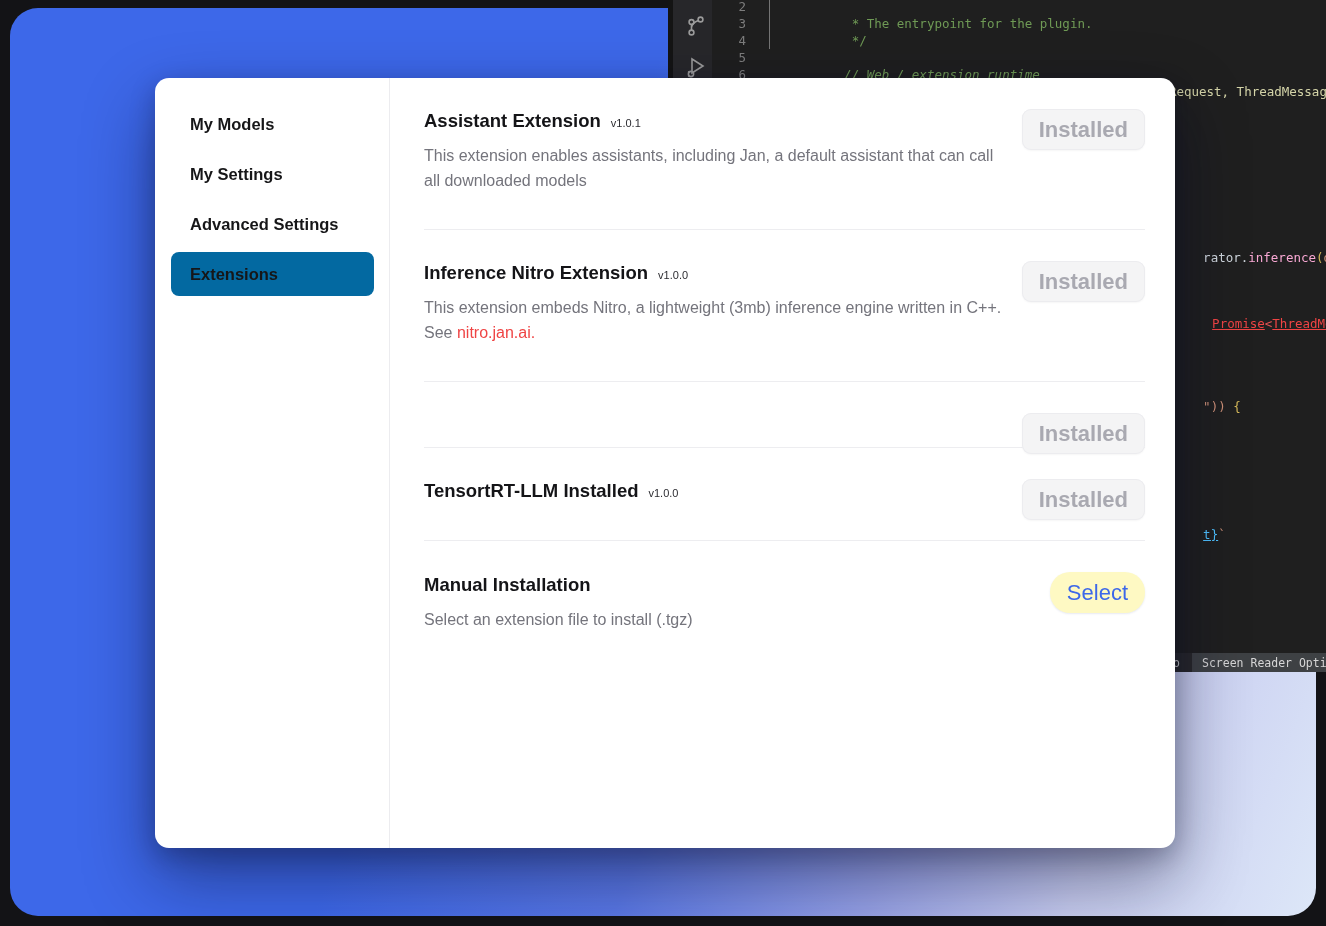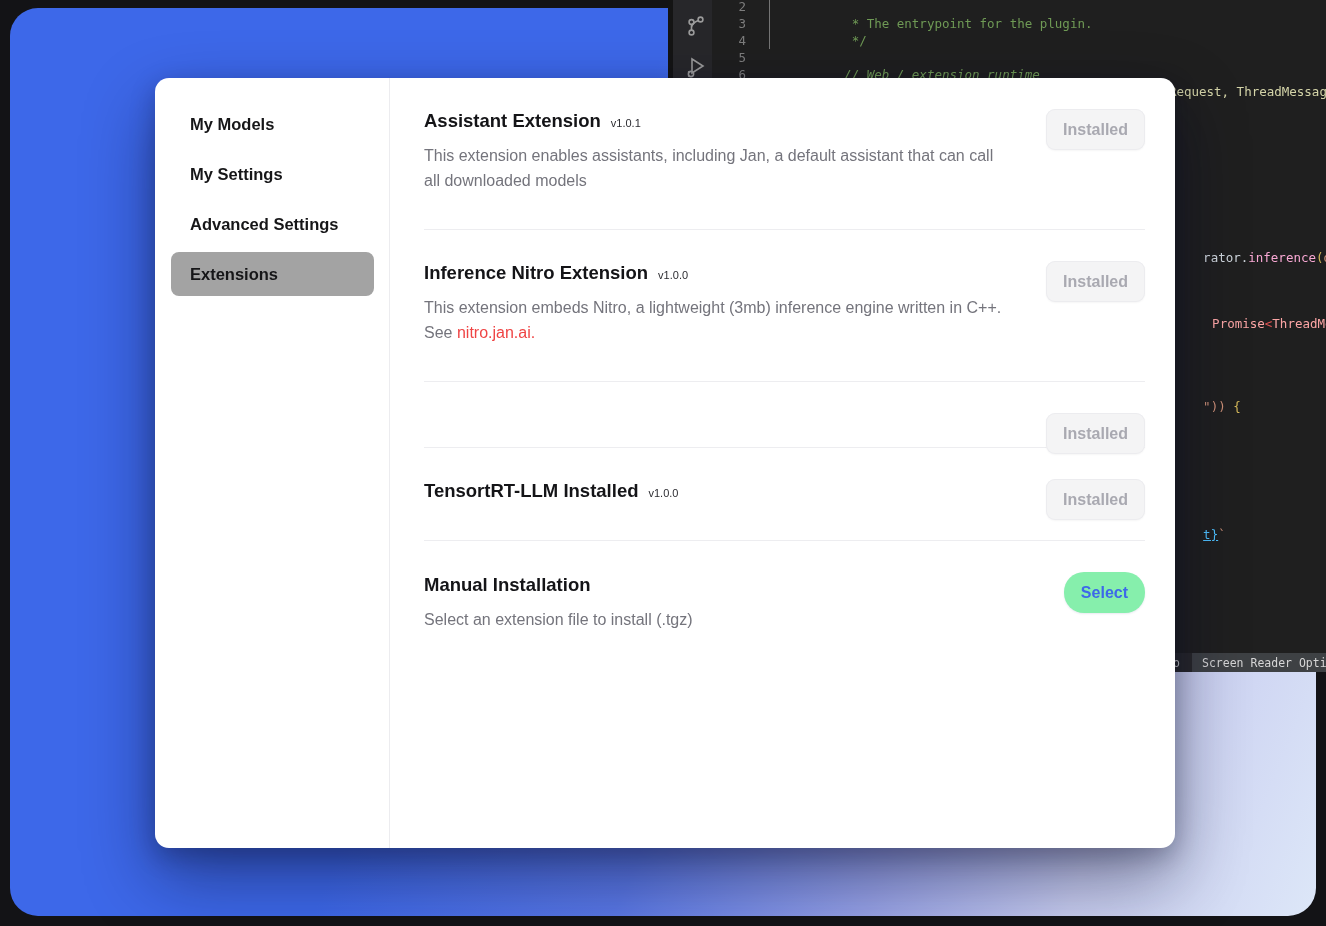--- a/index.html
+++ b/index.html
@@ -33,21 +33,21 @@
   }
   .code-line{position:absolute;left:102px;white-space:pre;}
   .indent-guide{position:absolute;left:101px;top:0;width:1px;height:49px;background:rgba(220,220,220,.45);}
   .c-comment{color:#6f9a55;margin-left:44px;}
   .c-keyword{color:#c586c0;}
   .c-bracket{color:#d7ba5a;}
   .c-names{color:#d4d4a8;}
   .c-fg{color:#cfd6dd;}
   .c-func{color:#f9a8d4;}
   .c-param{color:#ce9178;}
-  .c-teal{color:#fca5a5;}
+  .c-teal{color:#ef4444;text-decoration:underline;}
   .c-angle{color:#e05252;}
   .c-str{color:#ce9178;}
   .c-tlink{color:#4fc1ff;text-decoration:underline;}
   .frag{position:absolute;white-space:pre;}
   .statusbar{
     position:absolute;left:0;right:0;bottom:0;height:19px;background:#28282a;
     font-size:11.5px;color:#cfcfcf;
   }
   .sb-go{position:absolute;left:498px;top:2px;}
   .sb-item{
@@ -63,39 +63,39 @@
   }
   .sidebar{
     width:235px;flex:0 0 235px;border-right:1px solid #ECECEF;
     padding-top:24px;box-sizing:border-box;
   }
   .side-item{
     height:44px;margin:0 15px 6px 16px;border-radius:8px;
     display:flex;align-items:center;padding-left:19px;
     font-size:16.5px;font-weight:700;color:#161618;cursor:pointer;
   }
-  .side-item.active{background:#a3a3a3;}
+  .side-item.active{background:#0369a1;}
   .main{flex:1;padding:0 30px 0 34px;box-sizing:border-box;}
   .row{position:relative;border-bottom:1px solid #EDEDF0;padding:29px 0 36px;}
   .row.last{border-bottom:none;padding:30px 0 25px;}
   .ext-title{font-size:18.5px;line-height:27px;font-weight:700;color:#141417;}
   .ext-version{font-size:11px;font-weight:400;color:#2c2c31;margin-left:10px;}
   .ext-desc{margin-top:9px;font-size:16px;line-height:25px;color:#74747c;max-width:578px;}
   .ext-link{color:#ef4444;cursor:pointer;text-decoration:none;}
   .btn{
     position:absolute;right:0;top:31px;border:none;border-radius:9px;
-    font-family:inherit;font-size:16px;font-weight:600;
+    font-family:inherit;font-size:22px;font-weight:600;
     padding:8px 17px;line-height:25px;cursor:default;
   }
   .btn-installed{
     background:#F4F4F5;color:#A9A9B1;
     box-shadow:inset 0 0 0 1px #ECECEF,0 1px 2px rgba(0,0,0,.04);
   }
   .btn-select{
-    background:#86efac;color:#3D68E9;font-weight:700;cursor:pointer;
+    background:#fef9c3;color:#3D68E9;font-weight:400;cursor:pointer;
     box-shadow:0 1px 2px rgba(30,50,120,.10);
     border-radius:20px;
   }
 </style>
 </head>
 <body>
 
 <div class="canvas"></div>
 
 <div class="editor">

